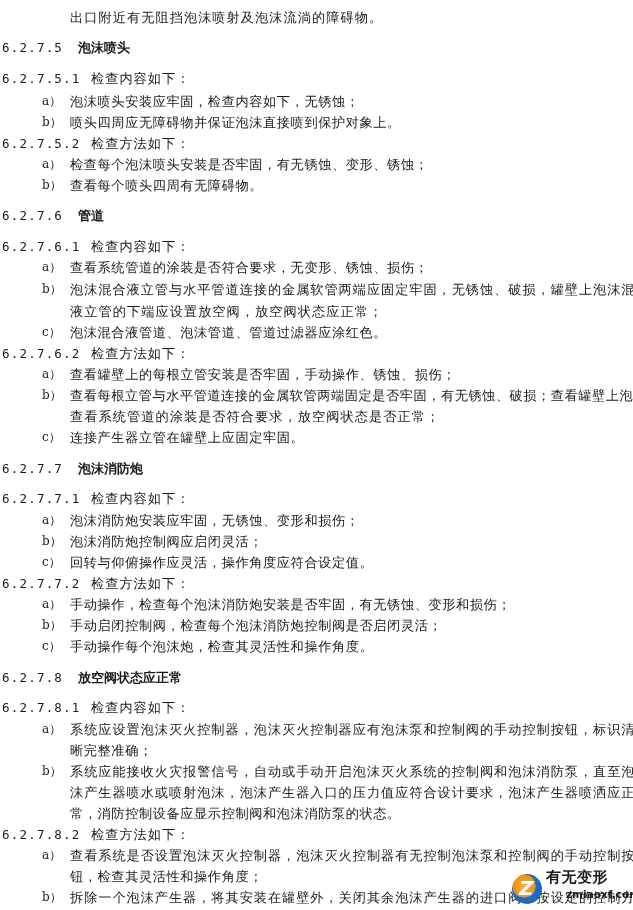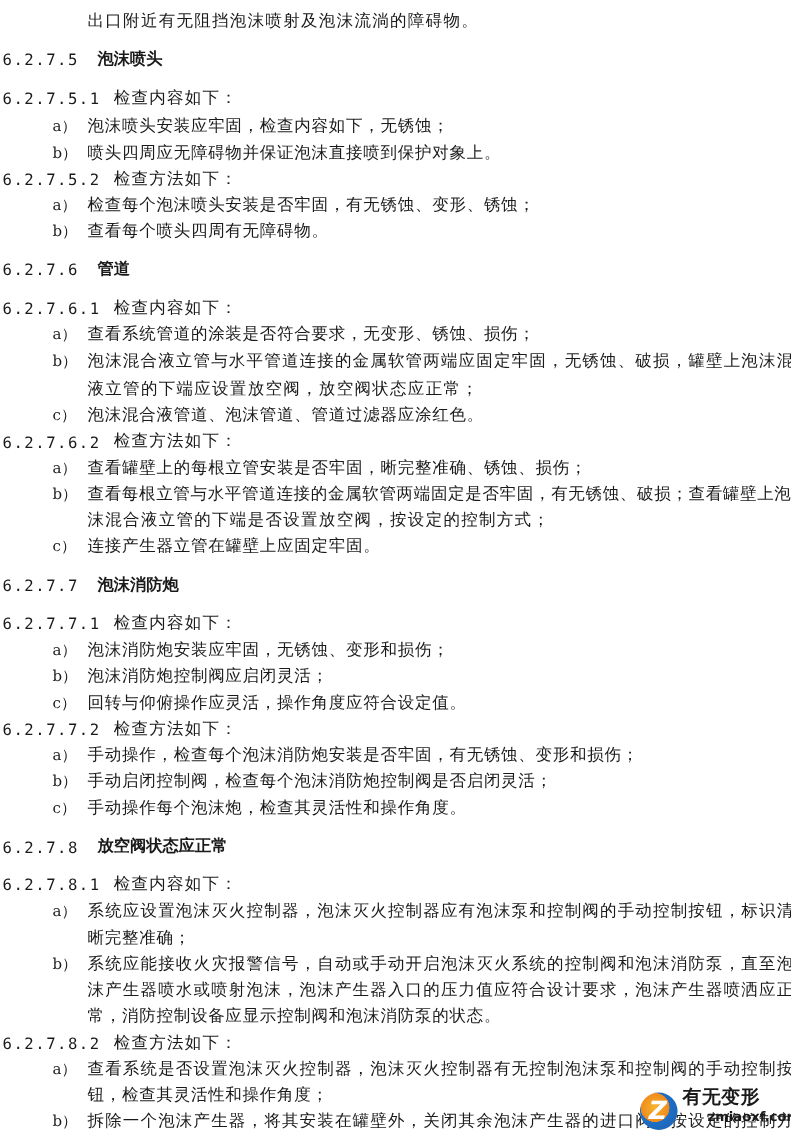--- a/index.html
+++ b/index.html
@@ -108,28 +108,28 @@
 <div class="line" style="top:322px">
   <span class="marker">c）</span>
   <span class="text">泡沫混合液管道、泡沫管道、管道过滤器应涂红色。</span>
 </div>
 <div class="line" style="top:343px">
   <span class="num">6.2.7.6.2</span>
   <span class="sub-title">检查方法如下：</span>
 </div>
 <div class="line" style="top:364px">
   <span class="marker">a）</span>
-  <span class="text">查看罐壁上的每根立管安装是否牢固，晰完整准确、锈蚀、损伤；</span>
+  <span class="text">查看罐壁上的每根立管安装是否牢固，手动操作、锈蚀、损伤；</span>
 </div>
 <div class="line" style="top:385px">
   <span class="marker">b）</span>
   <span class="text" style="letter-spacing:0.55px">查看每根立管与水平管道连接的金属软管两端固定是否牢固，有无锈蚀、破损；查看罐壁上泡</span>
 </div>
 <div class="line" style="top:406px">
-  <span class="text wide">沫混合液立管的下端是否设置放空阀，按设定的控制方式；</span>
+  <span class="text wide">查看系统管道的涂装是否符合要求，放空阀状态是否正常；</span>
 </div>
 <div class="line" style="top:427px">
   <span class="marker">c）</span>
   <span class="text">连接产生器立管在罐壁上应固定牢固。</span>
 </div>
 
 <div class="line" style="top:458px">
   <span class="num">6.2.7.7</span>
   <span class="head-title">泡沫消防炮</span>
 </div>

